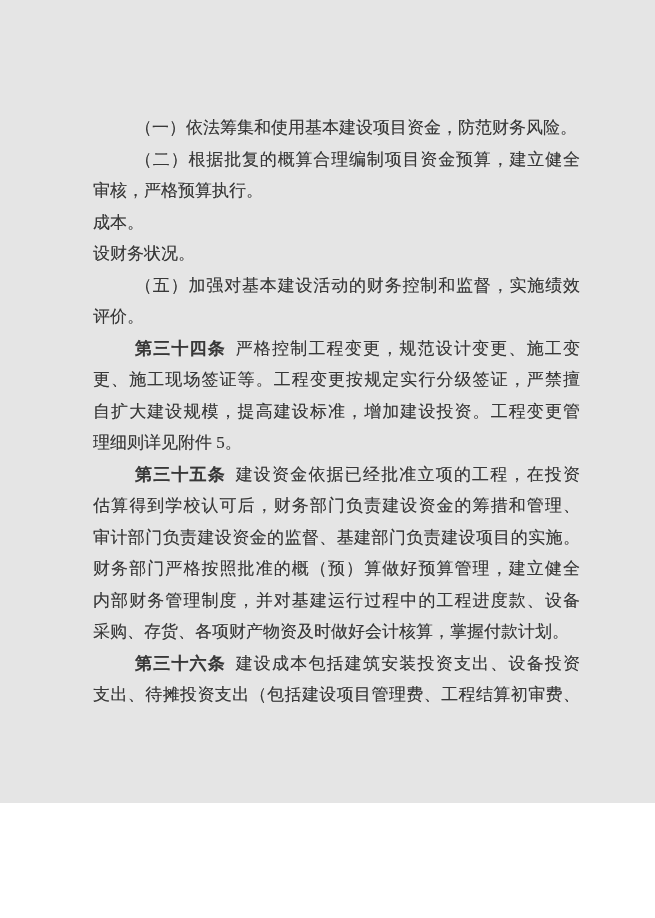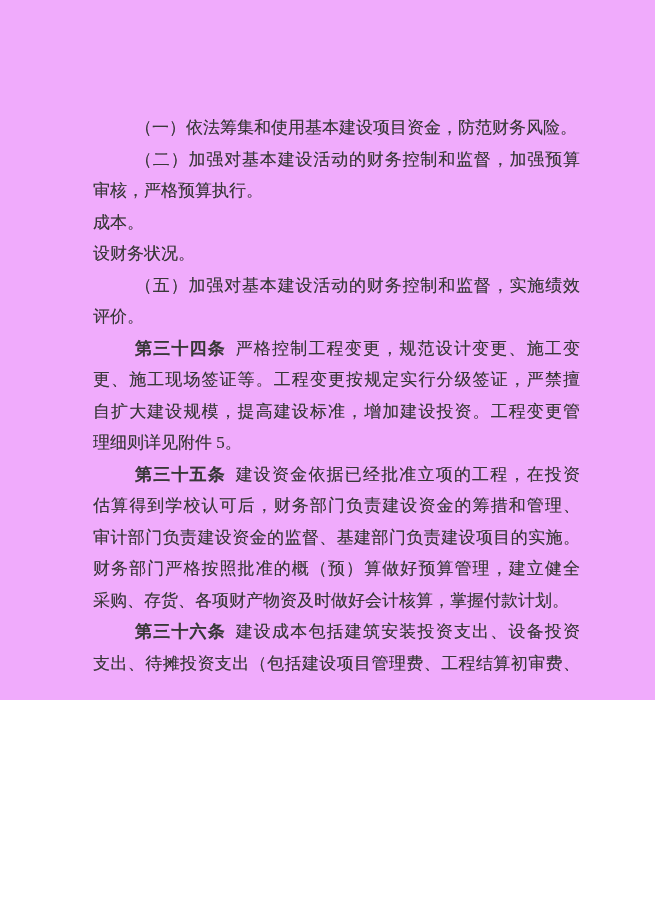--- a/index.html
+++ b/index.html
@@ -3,22 +3,22 @@
 <meta charset="utf-8">
 <style>
   html, body {
     margin: 0;
     padding: 0;
     background: #ffffff;
   }
   .page {
     position: relative;
     width: 655px;
-    height: 700px;
-    background: #f0abfc;
+    height: 803px;
+    background: #e5e5e5;
     font-family: "Liberation Serif", "DejaVu Serif", serif;
     color: #383838;
     overflow: hidden;
   }
   .doc-body {
     position: absolute;
     left: 93px;
     top: 112px;
     width: 487px;
   }
@@ -51,32 +51,33 @@
     color: #444444;
     text-shadow: 0 0 0.5px rgba(40,40,40,0.4);
   }
 </style>
 </head>
 <body>
 
 <div class="page">
   <div class="doc-body" id="doc-body">
       <div class="line first para-end">（一）依法筹集和使用基本建设项目资金，防范财务风险。</div>
-      <div class="line first">（二）加强对基本建设活动的财务控制和监督，加强预算</div>
+      <div class="line first">（二）根据批复的概算合理编制项目资金预算，建立健全</div>
       <div class="line para-end">审核，严格预算执行。</div>
       <div class="line para-end">成本。</div>
       <div class="line para-end">设财务状况。</div>
       <div class="line first">（五）加强对基本建设活动的财务控制和监督，实施绩效</div>
       <div class="line para-end">评价。</div>
       <div class="line first"><b>第三十四条</b> 严格控制工程变更，规范设计变更、施工变</div>
       <div class="line">更、施工现场签证等。工程变更按规定实行分级签证，严禁擅</div>
       <div class="line">自扩大建设规模，提高建设标准，增加建设投资。工程变更管</div>
       <div class="line para-end">理细则详见附件 5。</div>
       <div class="line first"><b>第三十五条</b> 建设资金依据已经批准立项的工程，在投资</div>
       <div class="line">估算得到学校认可后，财务部门负责建设资金的筹措和管理、</div>
       <div class="line">审计部门负责建设资金的监督、基建部门负责建设项目的实施。</div>
       <div class="line">财务部门严格按照批准的概（预）算做好预算管理，建立健全</div>
+      <div class="line">内部财务管理制度，并对基建运行过程中的工程进度款、设备</div>
       <div class="line para-end">采购、存货、各项财产物资及时做好会计核算，掌握付款计划。</div>
       <div class="line first"><b>第三十六条</b> 建设成本包括建筑安装投资支出、设备投资</div>
       <div class="line">支出、待摊投资支出（包括建设项目管理费、工程结算初审费、</div>
     </div>
   <div class="page-number">– 14 –</div>
 </div>
 
 </body></html>

